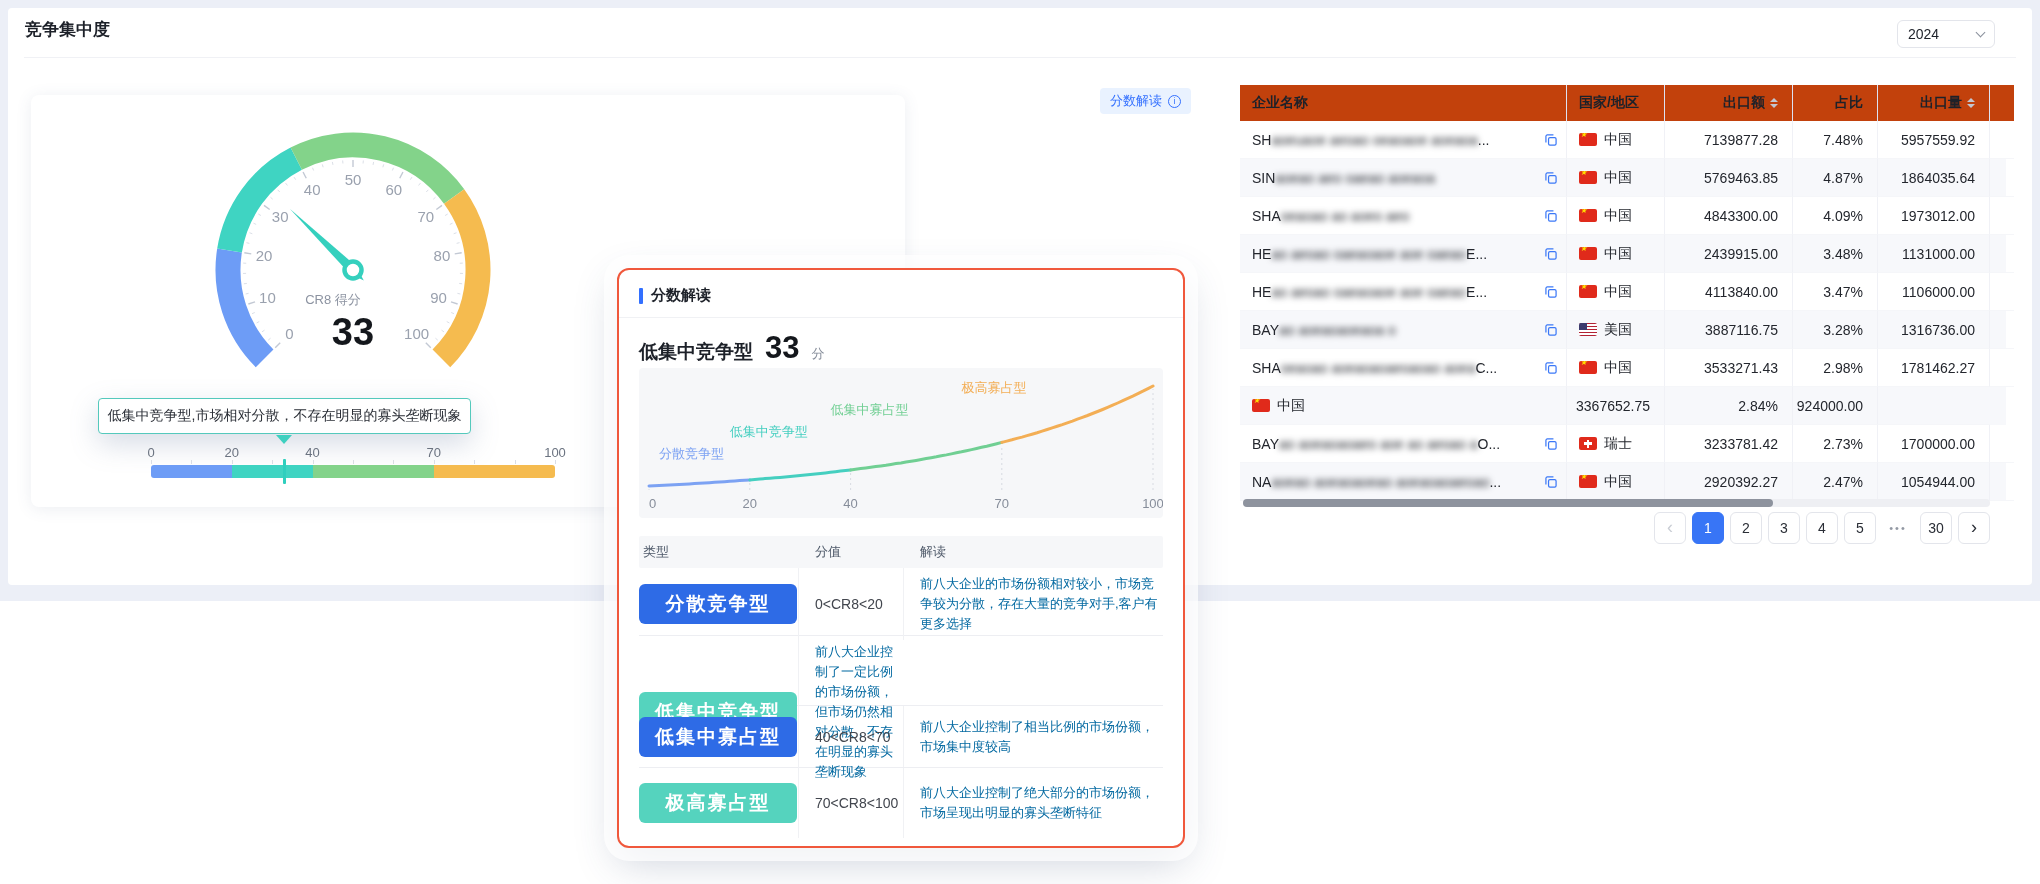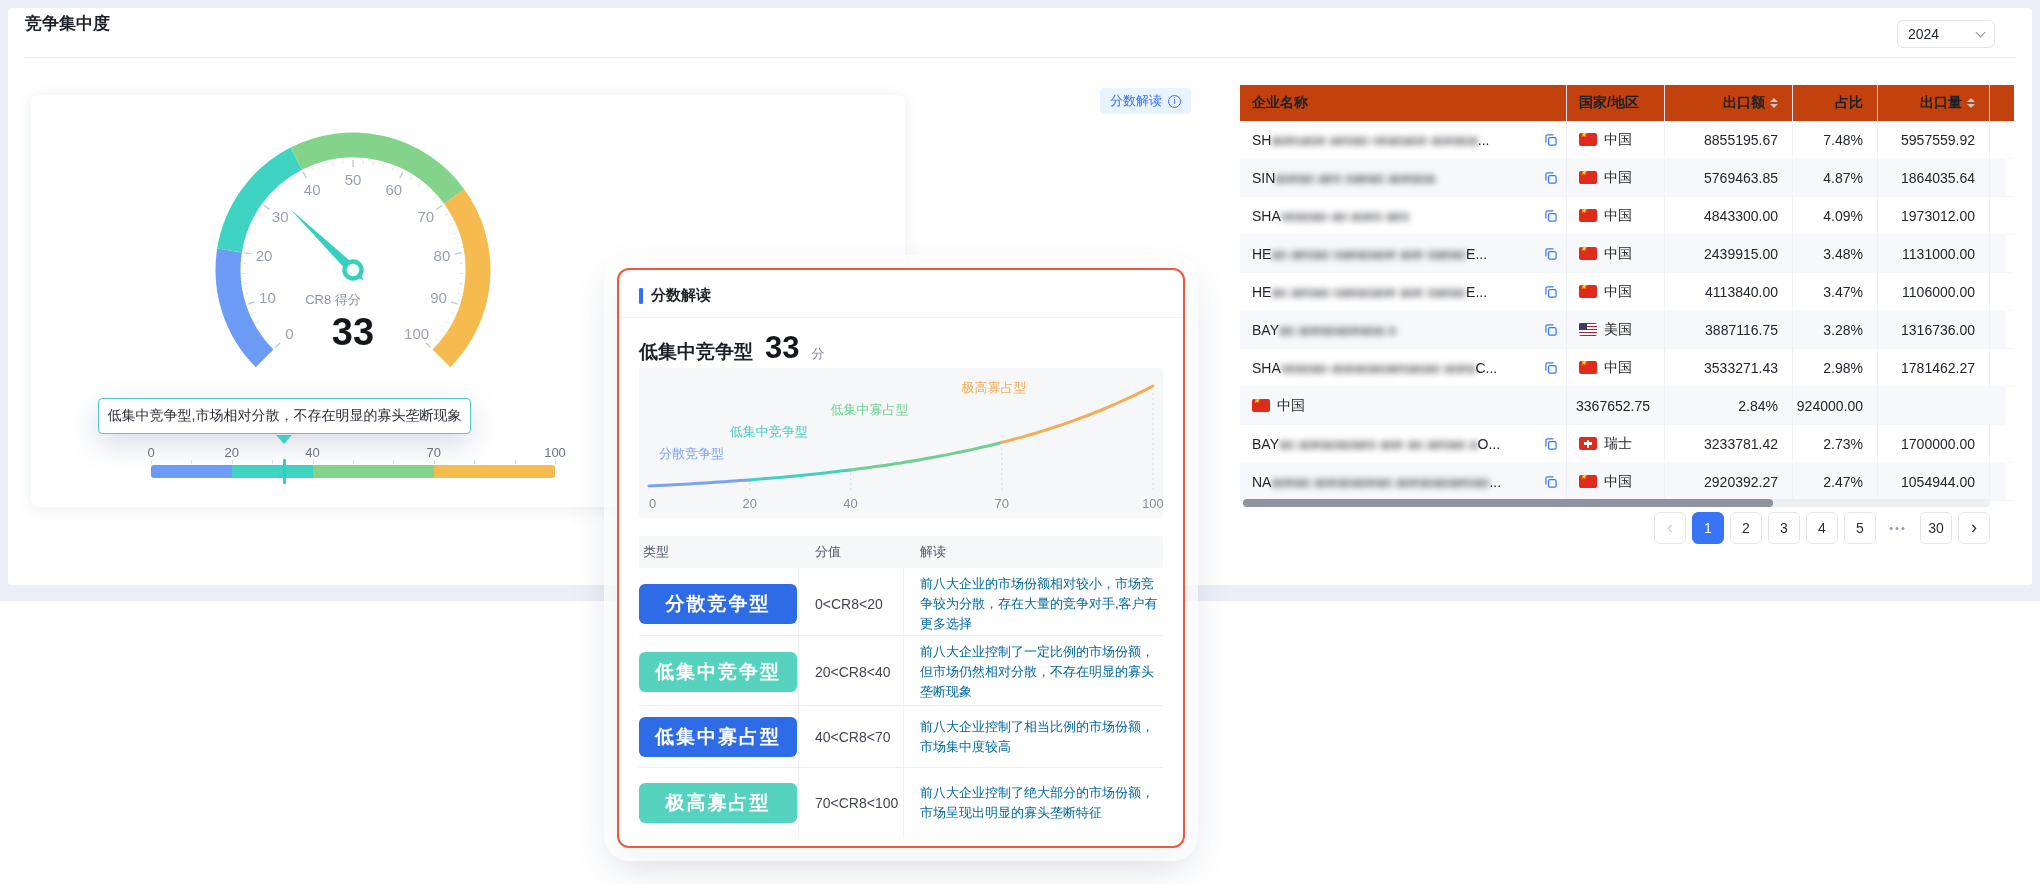--- a/index.html
+++ b/index.html
@@ -1,20 +1,20 @@
 <!DOCTYPE html>
 <html><head>
 <meta charset="utf-8">
 <style>
   *{box-sizing:border-box;margin:0;padding:0}
   html,body{width:2040px;height:884px}
   body{position:relative;background:#fff;font-family:"Liberation Sans",sans-serif;overflow:hidden;color:#1D2129}
   .bg-band{position:absolute;left:0;top:0;width:2040px;height:601px;background:#ECEFF7}
   .card{position:absolute;left:8px;top:8px;width:2024px;height:577px;background:#fff;border-radius:4px}
-  .card-title{position:absolute;left:25px;top:12px;font-size:17px;font-weight:bold;color:#1D2129}
+  .card-title{position:absolute;left:25px;top:18px;font-size:17px;font-weight:bold;color:#1D2129}
   .year-select{position:absolute;left:1897px;top:20px;width:98px;height:28px;border:1px solid #E3E5EB;border-radius:6px;background:#fff;display:flex;align-items:center;justify-content:space-between;padding:0 10px;font-size:14px;color:#1D2129;cursor:pointer}
   .chev{width:7px;height:7px;border-right:1.5px solid #8A909C;border-bottom:1.5px solid #8A909C;transform:rotate(45deg);margin-top:-3px}
   .h-divider{position:absolute;left:24px;top:57px;width:1992px;height:1px;background:#F0F1F5}
   .interpret-pill{position:absolute;left:1100px;top:88px;height:26px;padding:0 10px;background:#E9F2FF;border-radius:4px;color:#3370FF;font-size:13px;display:flex;align-items:center;gap:6px;cursor:pointer}
   .info-icon{width:13px;height:13px;border:1px solid #3370FF;border-radius:50%;font-size:9px;line-height:11px;text-align:center;font-style:normal}
   
   .gauge-panel{position:absolute;left:31px;top:95px;width:874px;height:412px;background:#fff;border-radius:8px;box-shadow:0 2px 16px rgba(70,90,130,.10)}
   #gauge-svg{position:absolute;left:0;top:0}
   .gauge-center-label{position:absolute;left:302px;top:196px;transform:translateX(-50%);font-size:13px;color:#8C93A1;white-space:nowrap}
   .gauge-center-value{position:absolute;left:322px;top:216px;transform:translateX(-50%);font-size:38px;font-weight:bold;color:#14171C}
@@ -240,21 +240,21 @@
             <svg width="14" height="14" viewBox="0 0 16 16" fill="none" stroke="#3B78F7" stroke-width="1.4">
               <rect x="5.2" y="5.2" width="8.6" height="8.6" rx="1.6"></rect>
               <path d="M10.8 2.2H3.8A1.6 1.6 0 0 0 2.2 3.8v7"></path>
             </svg>
           </span>
         </div>
         <div class="cell">
           <i class="flag cn"></i>
           <span>中国</span>
         </div>
-        <div class="cell num">8855195.67</div>
+        <div class="cell num">7139877.28</div>
         <div class="cell num">7.48%</div>
         <div class="cell num">5957559.92</div>
         <div class="cell last"></div>
       </div>
       <div class="ct-row">
         <div class="cell name-cell">
           <span>SIN</span>
           <span class="blur">aoeao aeo oaeao aoeaoa</span>
           <span class="copy-icon">
             <svg width="14" height="14" viewBox="0 0 16 16" fill="none" stroke="#3B78F7" stroke-width="1.4">
@@ -491,23 +491,20 @@
           <div class="range">0&lt;CR8&lt;20</div>
         </div>
         <div class="mt-cell c3">
           <div class="desc">前八大企业的市场份额相对较小，市场竞争较为分散，存在大量的竞争对手,客户有更多选择</div>
         </div>
       </div>
       <div class="mt-row r2">
         <div class="mt-cell c1">
           <div class="badge" style="background: rgb(85, 211, 190);">低集中竞争型</div>
         </div>
-        <div class="mt-cell c2">
-          <div class="range">20&lt;CR8&lt;40</div>
-        </div>
         <div class="mt-cell c3">
           <div class="desc">前八大企业控制了一定比例的市场份额，但市场仍然相对分散，不存在明显的寡头垄断现象</div>
         </div>
       </div>
       <div class="mt-row r3">
         <div class="mt-cell c1">
           <div class="badge" style="background: rgb(46, 107, 230);">低集中寡占型</div>
         </div>
         <div class="mt-cell c2">
           <div class="range">40&lt;CR8&lt;70</div>

